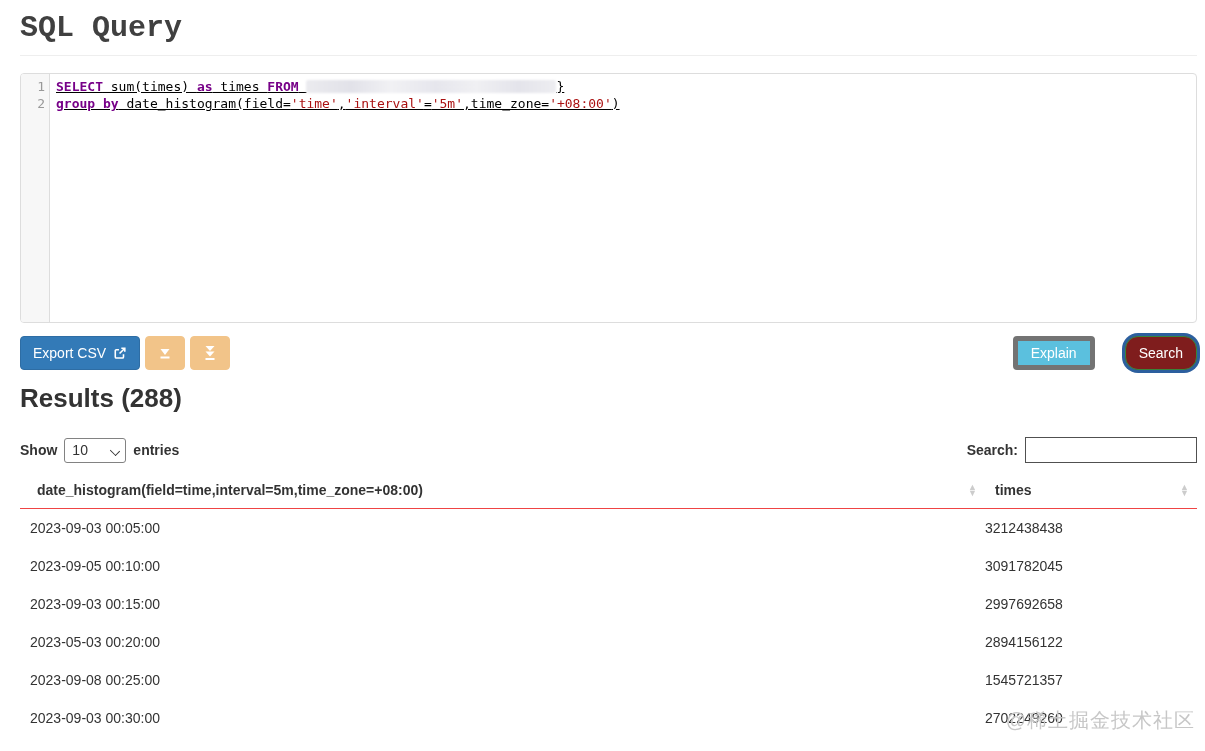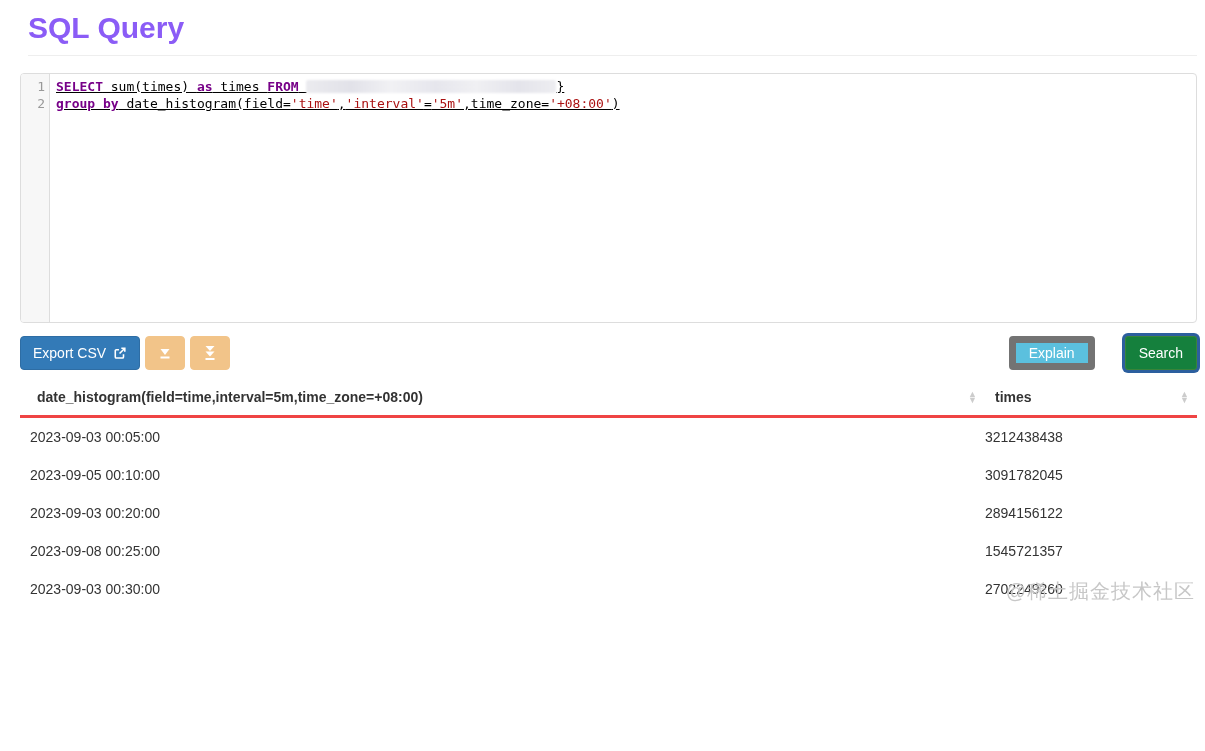--- a/index.html
+++ b/index.html
@@ -2,23 +2,24 @@
 <html><head>
 <meta charset="utf-8">
 <style>
   * { box-sizing: border-box; margin: 0; padding: 0; }
   html, body { width: 1205px; height: 751px; overflow: hidden; background: #fff; }
   body { font-family: "Liberation Sans", sans-serif; color: #333; position: relative; }
   .page { padding: 0 8px 0 20px; position: relative; }
 
   
   h1.page-title {
-    font-size: 30px; font-weight: bold; color: #8b5cf6;
-    margin: 11px 0 0 8px; padding-bottom: 10px;
+    font-size: 30px; font-weight: bold; color: #404040;
+    margin: 11px 0 0 0; padding-bottom: 10px;
     border-bottom: 1px solid #eee;
+    font-family: Liberation Mono, monospace;
   }
 
   
   .editor {
     margin-top: 17px; height: 250px;
     border: 1px solid #ddd; border-radius: 4px;
     display: flex; overflow: hidden; background: #fff;
     font-family: "DejaVu Sans Mono", monospace; font-size: 13px; line-height: 17px;
   }
   .gutter {
@@ -40,24 +41,24 @@
   
   .toolbar { margin-top: 13px; display: flex; justify-content: space-between; align-items: center; }
   .toolbar-left, .toolbar-right { display: flex; align-items: center; }
   .btn {
     font-family: "Liberation Sans", sans-serif; font-size: 14px; color: #fff;
     border-radius: 4px; height: 34px; cursor: pointer;
     display: inline-flex; align-items: center; justify-content: center;
   }
   .btn-export { background: #337ab7; border: 1px solid #2e6da4; padding: 6px 12px; gap: 7px; }
   .btn-orange { background: #f2c489; border: 1px solid #f2c489; width: 40px; margin-left: 5px; }
-  .btn-explain { background: #5bc0de; border: 7px solid #737373; padding: 6px 13px; }
+  .btn-explain { background: #5bc0de; border: 5px solid #737373; padding: 6px 13px; }
   .btn-search {
-    background: #15803d; border: 1px solid #398439; padding: 6px 13px; margin-left: 30px;
-    box-shadow: 0 0 0 3px #2c5f9e; border-radius: 3px;
+    background: #7f1d1d; border: 1px solid #398439; padding: 6px 13px; margin-left: 30px;
+    box-shadow: 0 0 0 3px #2c5f9e; border-radius: 13px;
   }
   .btn svg { display: block; }
 
   
   h2.results-heading { font-size: 26px; font-weight: bold; color: #333; margin: 13px 0 0 0; }
 
   
   .controls {
     margin-top: 23px; display: flex; justify-content: space-between; align-items: center;
     font-size: 14px; font-weight: bold; color: #333;
@@ -79,21 +80,21 @@
   .search-control label { font-weight: bold; }
   .search-control input {
     width: 172px; height: 26px; margin-left: 7px;
     border: 1px solid #505050; border-radius: 0; padding: 2px 6px; font-size: 14px;
   }
 
   
   table.results { width: 100%; border-collapse: collapse; margin-top: 9px; }
   table.results th {
     text-align: left; font-size: 14px; font-weight: bold; color: #333;
-    padding: 10px 24px 10px 17px; border-bottom: 3px solid #ef4444; position: relative;
+    padding: 10px 24px 10px 17px; border-bottom: 1px solid #ef4444; position: relative;
   }
   table.results th.col-times { width: 212px; padding-left: 10px; }
   .sort-icon {
     position: absolute; right: 8px; top: 50%; transform: translateY(-50%);
     display: inline-flex; flex-direction: column; line-height: 6px; color: #ccc; font-size: 9px;
   }
   table.results td { font-size: 14px; color: #333; padding: 11px 0 11px 10px; }
   table.results td.cell-times { padding-left: 0; }
 
   
@@ -146,21 +147,37 @@
           </svg>
         </span>
       </button>
     </div>
     <div class="toolbar-right">
       <button class="btn btn-explain">Explain</button>
       <button class="btn btn-search">Search</button>
     </div>
   </div>
 
-
+  <h2 class="results-heading">Results (288)</h2>
+
+  <div class="controls">
+    <div class="length-control">
+      <span>Show</span>
+      <span class="select-wrap">
+        <select>
+          <option>10</option>
+        </select>
+      </span>
+      <span>entries</span>
+    </div>
+    <div class="search-control">
+      <label>Search:</label>
+      <input type="text" value="" style="">
+    </div>
+  </div>
 
   <table class="results">
     <thead>
       <tr>
         <th class="col-date">
           <span>date_histogram(field=time,interval=5m,time_zone=+08:00)</span>
           <span class="sort-icon">
               <span>▲</span>
               <span>▼</span>
             </span>
@@ -179,23 +196,27 @@
   <tr>
     <td class="cell-date">2023-09-03 00:05:00</td>
     <td class="cell-times">3212438438</td>
   </tr>
 
   <tr>
     <td class="cell-date">2023-09-05 00:10:00</td>
     <td class="cell-times">3091782045</td>
   </tr>
 
-
-  <tr>
-    <td class="cell-date">2023-09-03 00:20:00</td>
+  <tr>
+    <td class="cell-date">2023-09-03 00:15:00</td>
+    <td class="cell-times">2997692658</td>
+  </tr>
+
+  <tr>
+    <td class="cell-date">2023-05-03 00:20:00</td>
     <td class="cell-times">2894156122</td>
   </tr>
 
   <tr>
     <td class="cell-date">2023-09-08 00:25:00</td>
     <td class="cell-times">1545721357</td>
   </tr>
 
   <tr>
     <td class="cell-date">2023-09-03 00:30:00</td>

